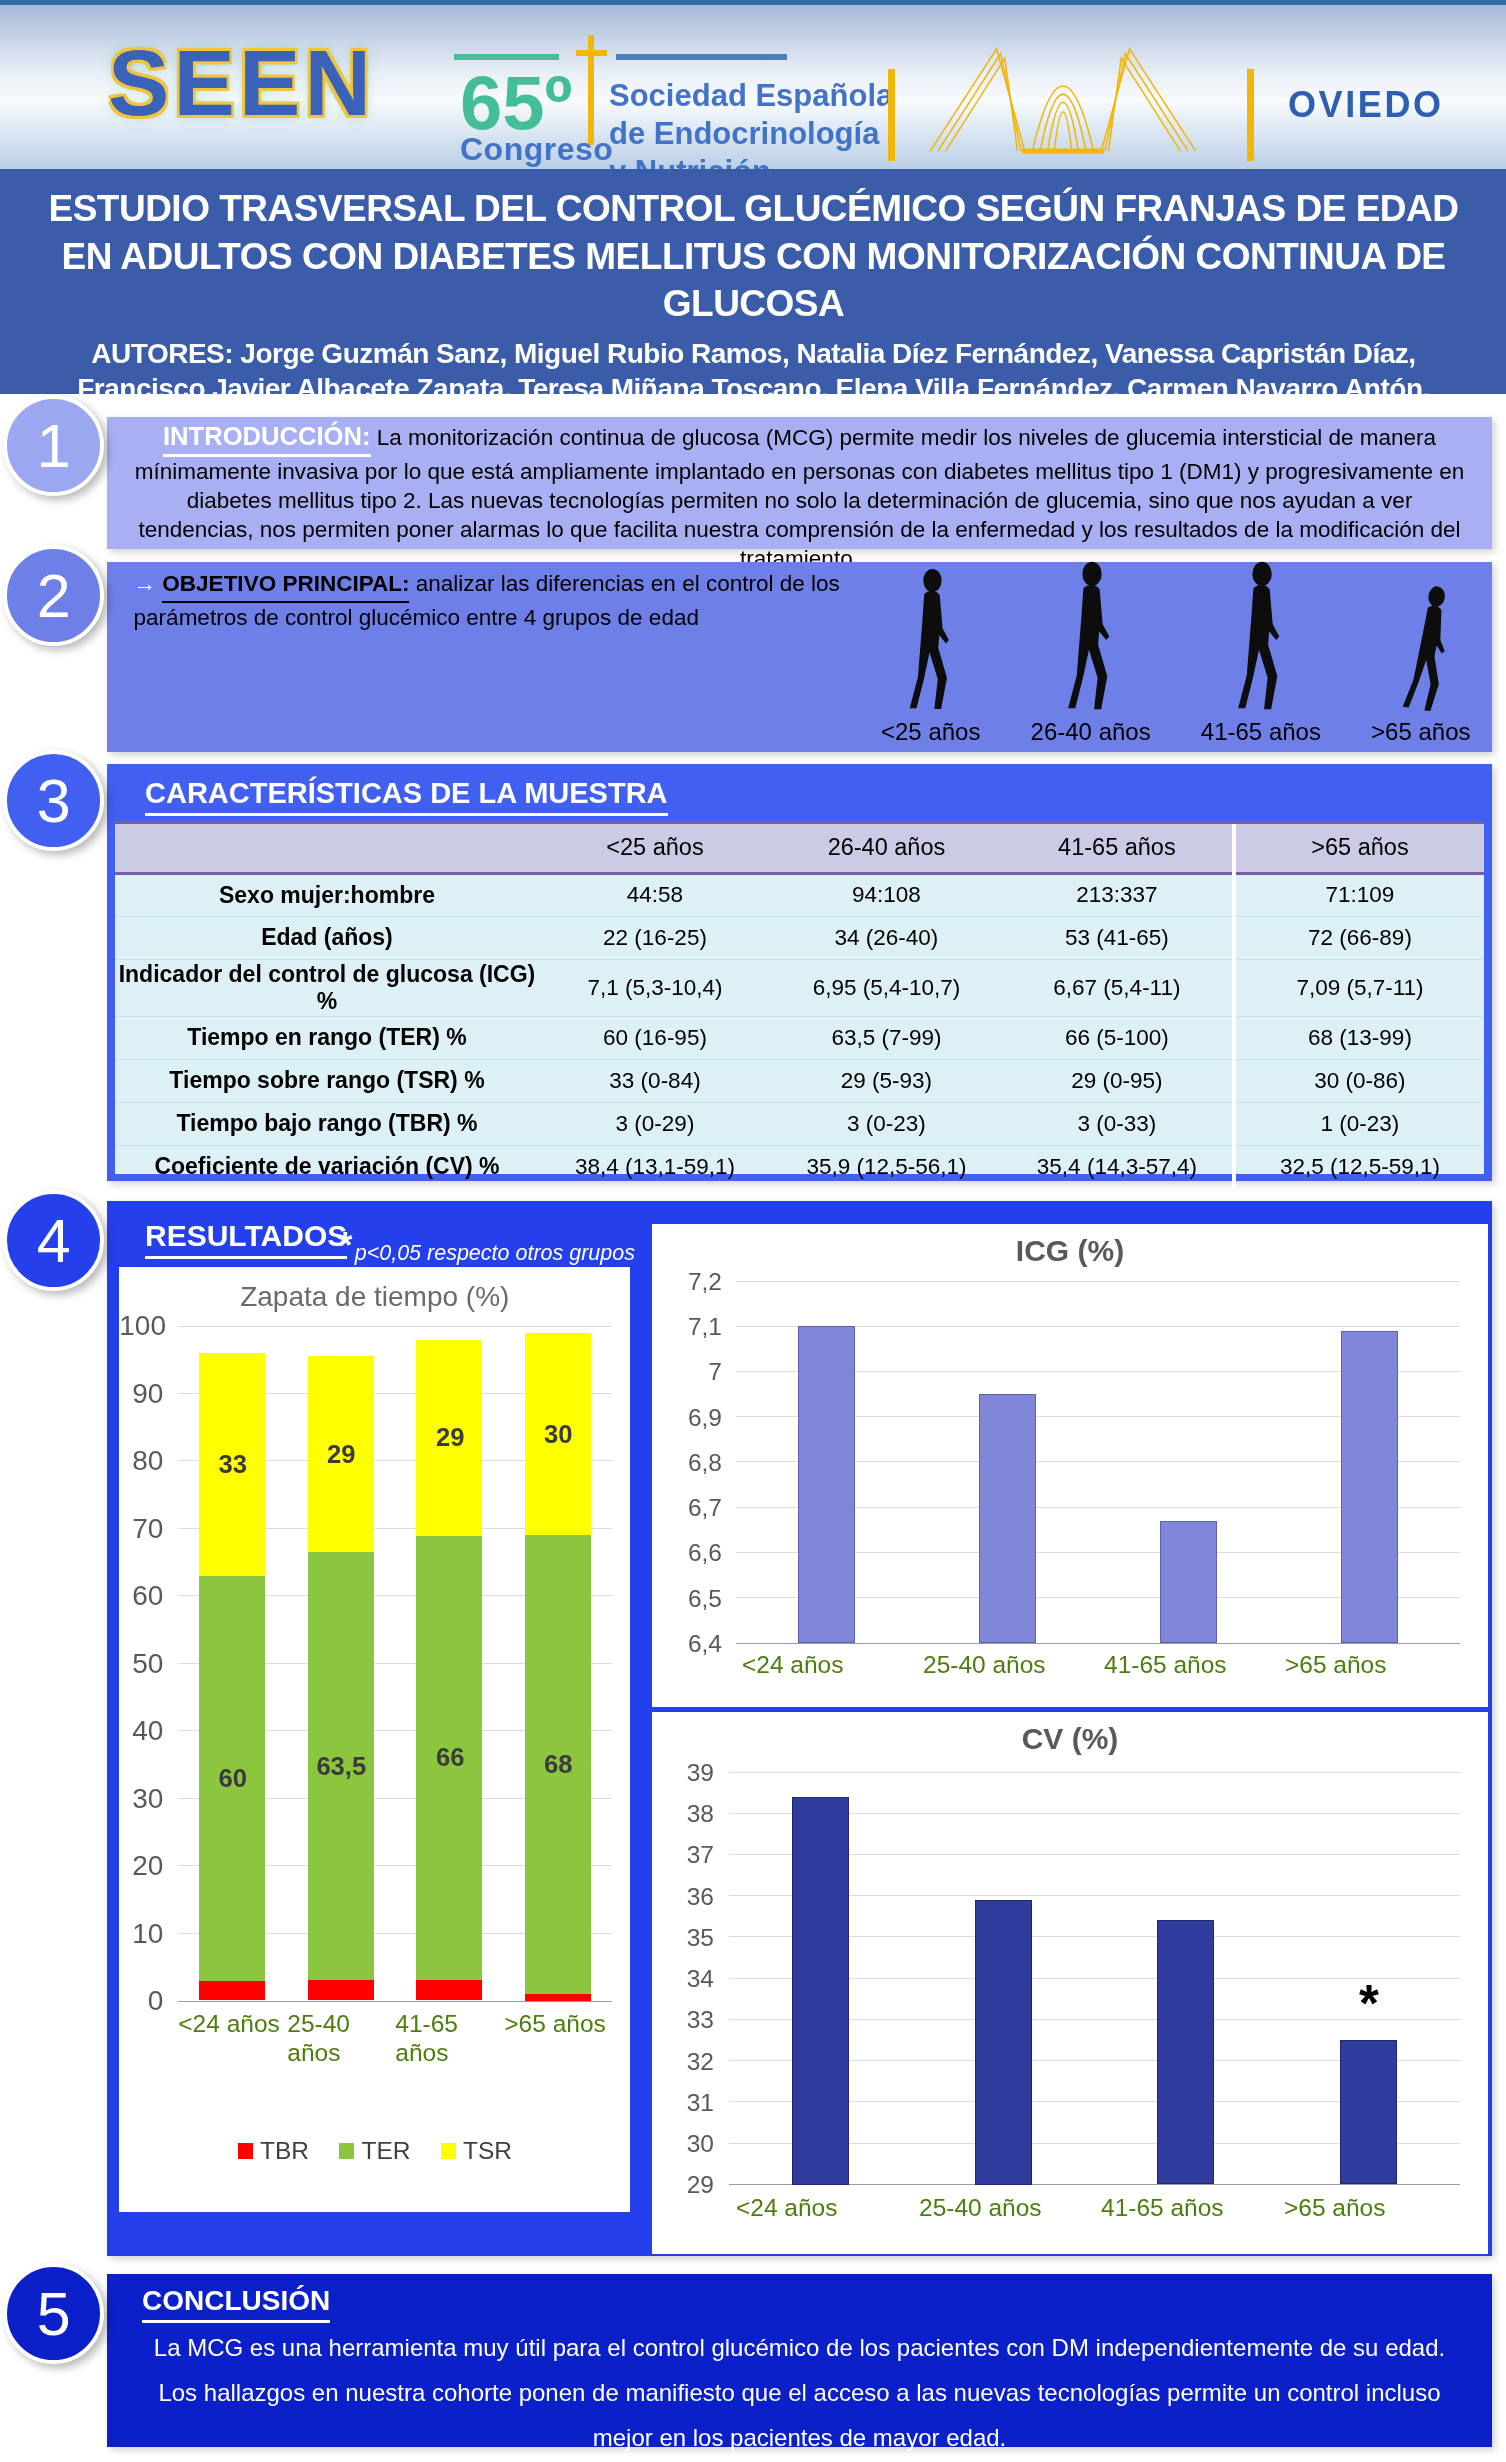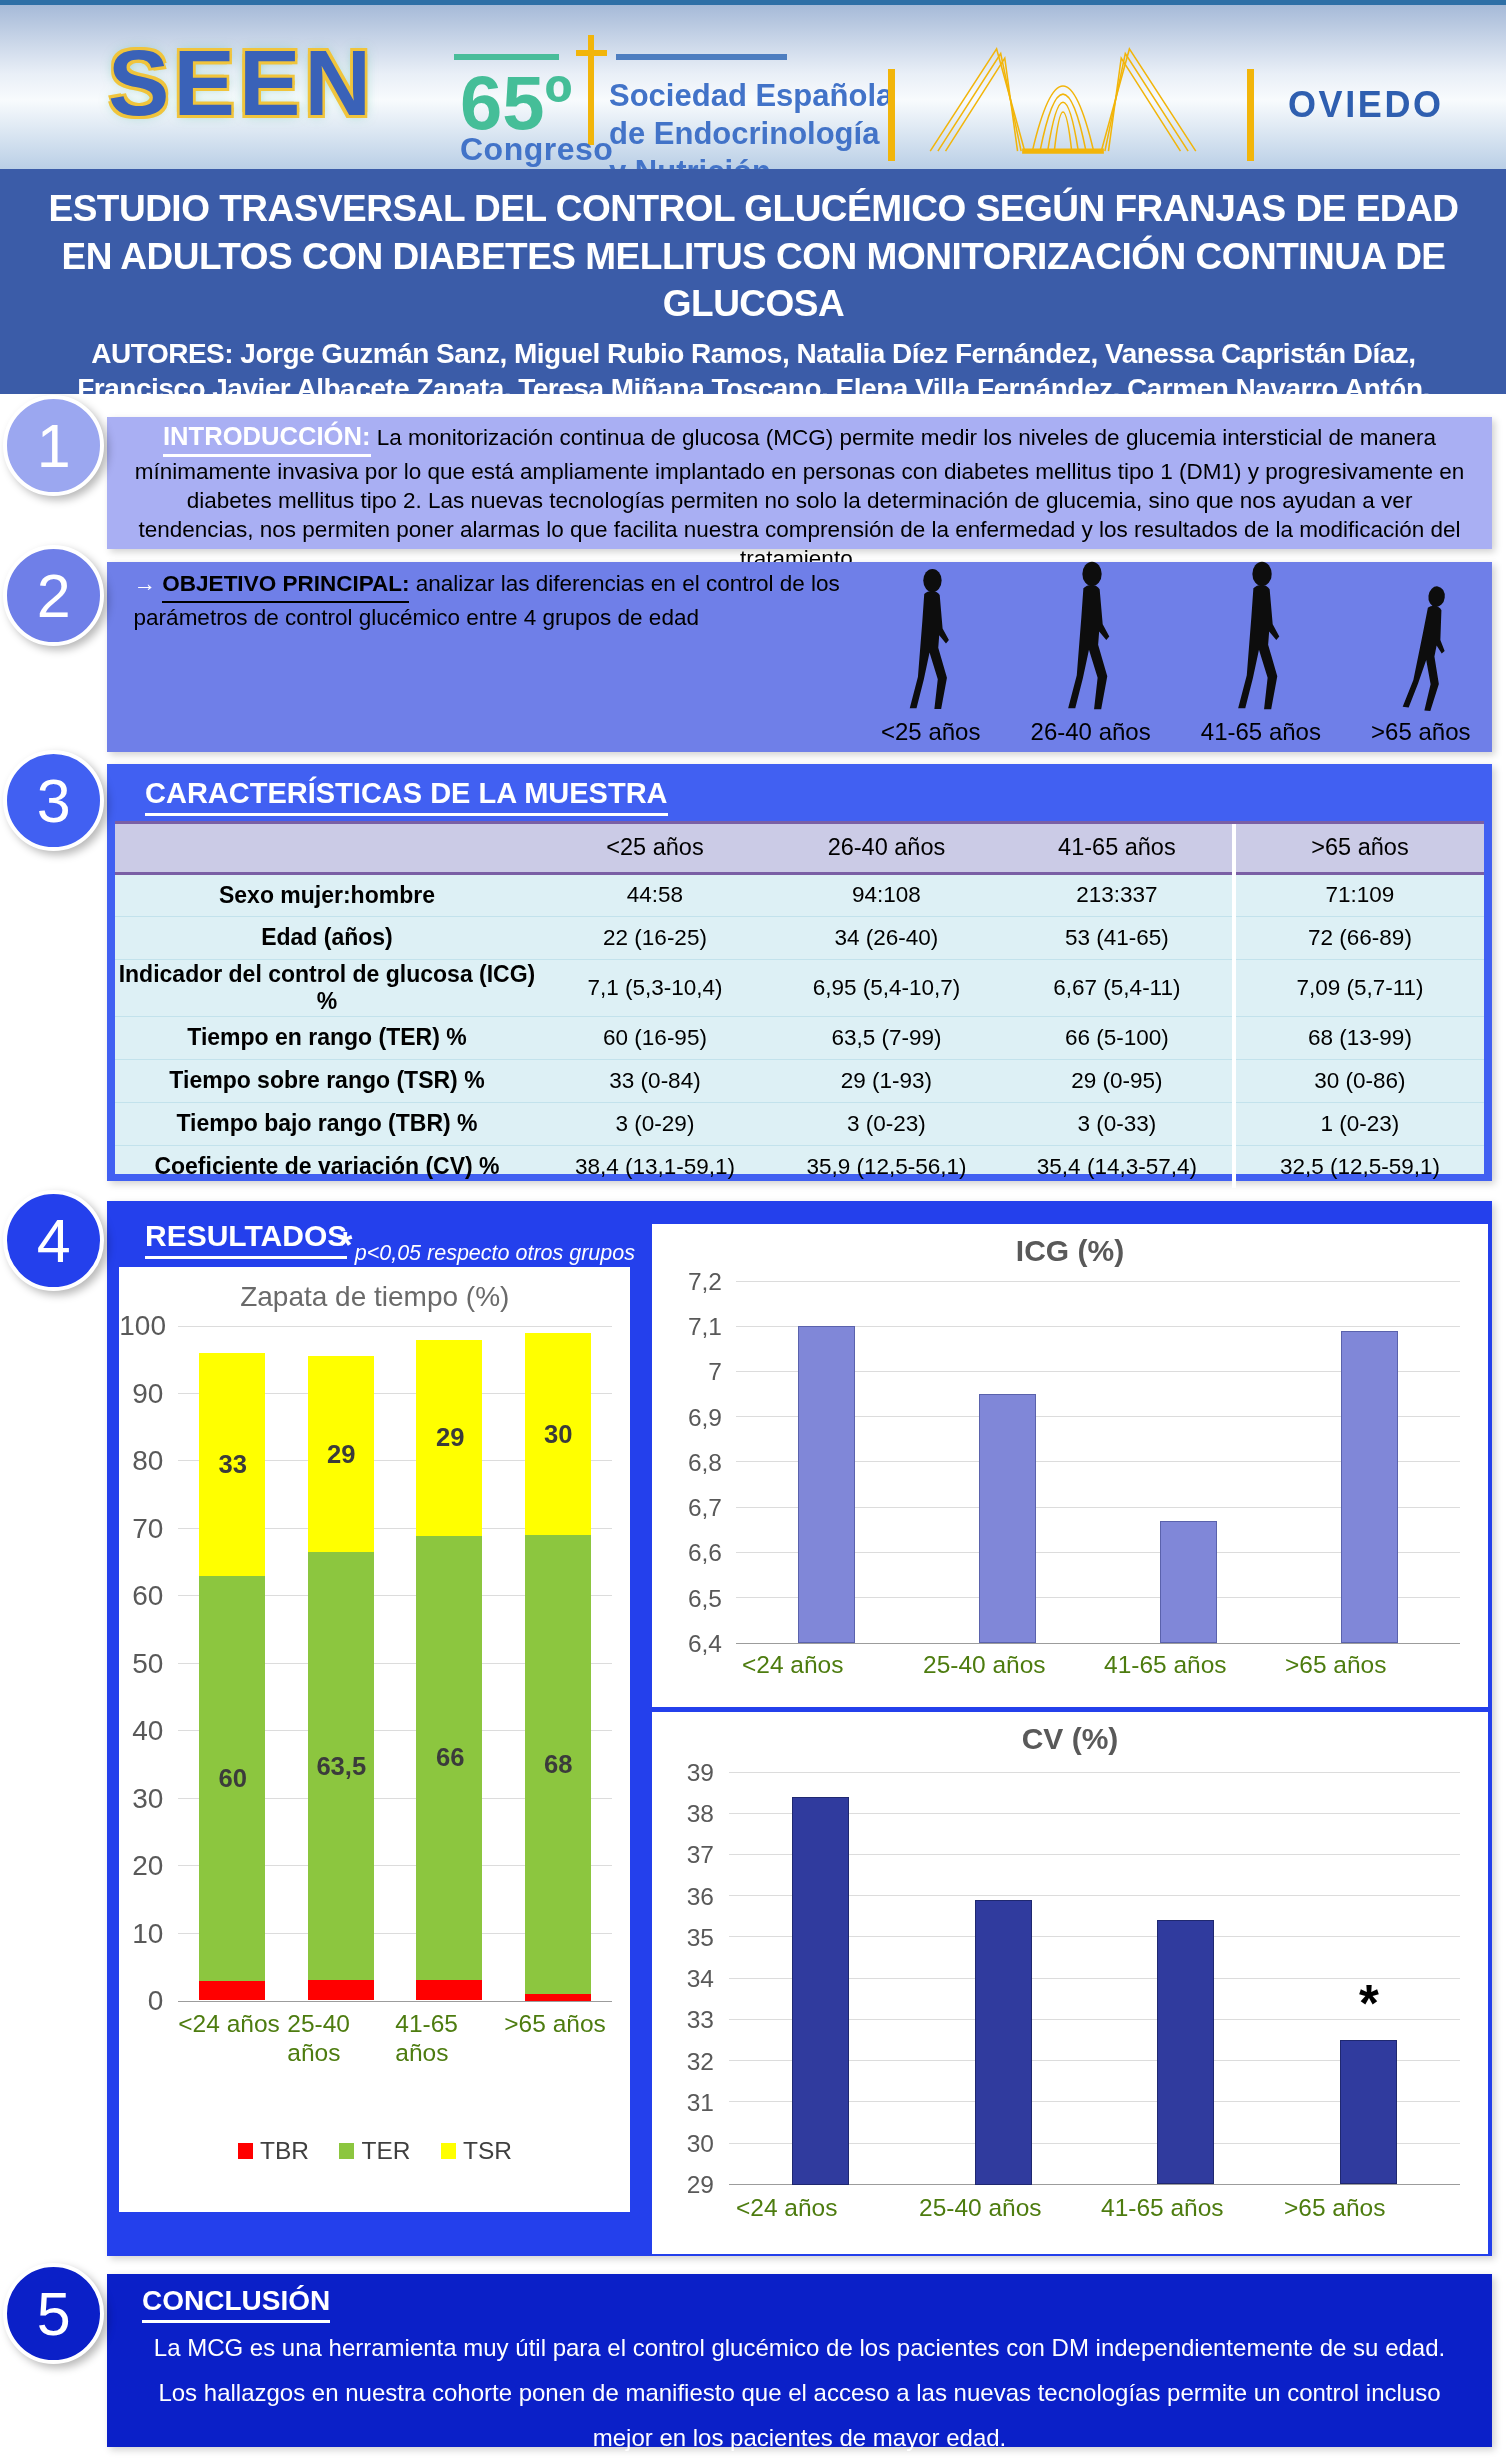--- a/index.html
+++ b/index.html
@@ -244,21 +244,21 @@
             <tr>
               <td class="rowlabel">Tiempo en rango (TER) %</td>
               <td>60 (16-95)</td>
               <td>63,5 (7-99)</td>
               <td>66 (5-100)</td>
               <td>68 (13-99)</td>
             </tr>
             <tr>
               <td class="rowlabel">Tiempo sobre rango (TSR) %</td>
               <td>33 (0-84)</td>
-              <td>29 (1-93)</td>
+              <td>29 (5-93)</td>
               <td>29 (0-95)</td>
               <td>30 (0-86)</td>
             </tr>
             <tr>
               <td class="rowlabel">Tiempo bajo rango (TBR) %</td>
               <td>3 (0-29)</td>
               <td>3 (0-23)</td>
               <td>3 (0-33)</td>
               <td>1 (0-23)</td>
             </tr>

